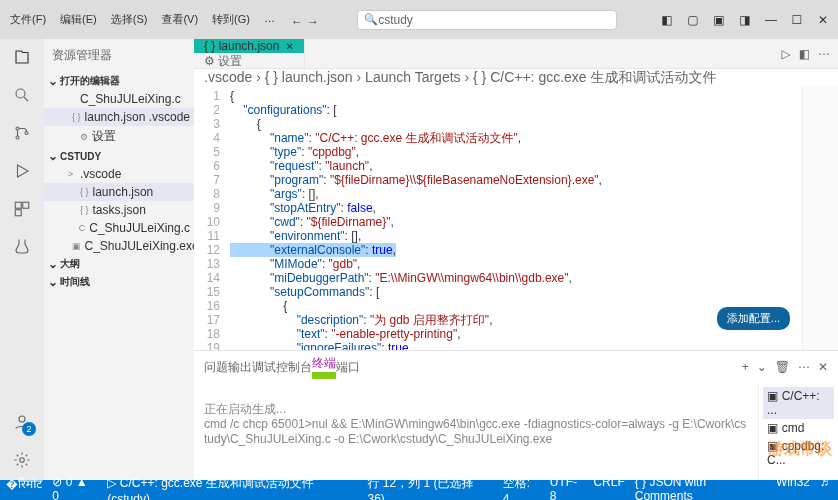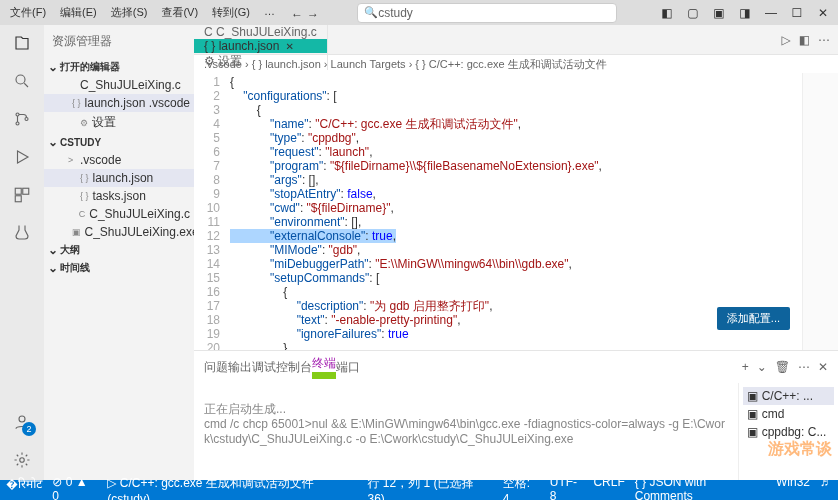--- a/index.html
+++ b/index.html
@@ -1,17 +1,17 @@
 <!DOCTYPE html>
 <html><head>
 <meta charset="utf-8">
 <style>
 *{margin:0;padding:0;box-sizing:border-box;font-family:"Segoe UI",Arial,sans-serif;font-size:12px}
 body{width:838px;height:500px;background:#fff;display:flex;flex-direction:column;overflow:hidden;color:#333}
-.titlebar{height:25px;background:#ddd;display:flex;align-items:center;padding:0 4px;gap:2px}
+.titlebar{height:39px;background:#ddd;display:flex;align-items:center;padding:0 4px;gap:2px}
 .titlebar .menu{display:flex;gap:2px}
 .titlebar .menu span{padding:3px 6px;font-size:11px;cursor:pointer}
 .titlebar .nav{display:flex;gap:4px;margin-left:8px}
 .titlebar .search{flex:1;display:flex;justify-content:center}
 .titlebar .search-box{width:260px;height:20px;background:#fff;border:1px solid #ccc;border-radius:4px;display:flex;align-items:center;padding:0 6px;font-size:11px;color:#666}
 .titlebar .wincontrols{display:flex;gap:4px;margin-left:auto}
 .titlebar .wincontrols span{width:22px;text-align:center;cursor:pointer}
 .main{flex:1;display:flex;overflow:hidden}
 .activity{width:44px;background:#eaeaea;display:flex;flex-direction:column;align-items:center;padding-top:6px;gap:14px}
 .activity .icon{width:24px;height:24px;display:flex;align-items:center;justify-content:center;color:#666;cursor:pointer;position:relative}
@@ -23,41 +23,41 @@
 .sidebar .section{padding:2px 4px;font-weight:bold;font-size:10px;display:flex;align-items:center;gap:2px}
 .sidebar .item{padding:2px 4px 2px 24px;display:flex;align-items:center;gap:4px;cursor:pointer;white-space:nowrap;overflow:hidden}
 .sidebar .item.selected{background:#e4e6f1}
 .sidebar .item .ci{width:8px;font-size:9px;color:#888}
 .editor-area{flex:1;display:flex;flex-direction:column;overflow:hidden}
 .tabs{height:30px;background:#f3f3f3;display:flex;align-items:stretch;border-bottom:1px solid #e5e5e5}
 .tab{padding:0 10px;display:flex;align-items:center;gap:6px;font-size:11px;color:#666;cursor:pointer;border-right:1px solid #e5e5e5}
 .tab.active{background:#14b8a6;color:#333}
 .tab .close{font-size:10px}
 .tabs .actions{margin-left:auto;display:flex;gap:8px;padding:0 8px;align-items:center;color:#666}
-.breadcrumb{height:18px;font-size:11px;color:#666;padding:0 10px;display:flex;align-items:center;gap:4px;white-space:nowrap;overflow:hidden}
+.breadcrumb{height:18px;font-size:14px;color:#666;padding:0 10px;display:flex;align-items:center;gap:4px;white-space:nowrap;overflow:hidden}
 .code-wrapper{flex:1;display:flex;overflow:hidden;position:relative}
 .gutter{width:36px;background:#fff;text-align:right;padding-right:10px;color:#aaa;font-family:Consolas,monospace;font-size:12px;line-height:14px;padding-top:2px}
 .code{flex:1;font-family:Consolas,monospace;font-size:12px;line-height:14px;white-space:pre;padding-top:2px;overflow:hidden}
 .code .t-brace{color:#333}
 .code .t-key{color:#0451a5}
 .code .t-str{color:#a31515}
 .code .t-bool{color:#0000ff}
 .code .hl-line{background:#add6ff;display:inline-block}
 .minimap{width:36px;background:#fafafa;border-left:1px solid #eee}
-.btn-add{position:absolute;right:48px;bottom:20px;background:#0e639c;color:#fff;padding:4px 10px;font-size:11px;border-radius:2px;cursor:pointer}
+.btn-add{position:absolute;right:48px;bottom:20px;background:#0e639c;color:#fff;padding:4px 10px;font-size:11px;border-radius:10px;cursor:pointer}
 .panel{height:130px;border-top:1px solid #e5e5e5;display:flex;flex-direction:column}
 .panel-tabs{display:flex;gap:0;padding:4px 10px;font-size:11px;color:#666;align-items:center}
 .panel-tabs .pt{cursor:pointer}
 .panel-tabs .pt.active{color:#a21caf;border-bottom:7px solid #84cc16}
 .panel-tabs .pactions{margin-left:auto;display:flex;gap:8px;color:#666}
 .panel-body{flex:1;display:flex;overflow:hidden}
 .terminal{flex:1;padding:4px 10px;font-family:Consolas,monospace;font-size:11px;color:#333;overflow:hidden;position:relative}
 .terminal .line{white-space:pre-wrap;word-break:break-all;line-height:15px}
 .terminal .muted{color:#888}
-.term-side{width:100px;border-left:1px solid #eee;padding:4px;font-size:11px}
+.term-side{width:80px;border-left:1px solid #eee;padding:4px;font-size:11px}
 .term-side .ts-item{padding:2px 4px;display:flex;align-items:center;gap:4px}
 .term-side .ts-item.active{background:#e4e6f1}
 .statusbar{height:20px;background:#0078d4;color:#fff;display:flex;align-items:center;font-size:11px;padding:0 6px;gap:10px}
 .statusbar .sb-right{margin-left:auto;display:flex;gap:10px}
 .statusbar .sb-item{cursor:pointer}
 .watermark{position:absolute;right:6px;bottom:40px;font-size:16px;color:rgba(255,140,40,.6);font-weight:bold;pointer-events:none}
 svg{width:18px;height:18px;stroke:currentColor;fill:none;stroke-width:1.5}
 </style>
 </head>
 <body>
@@ -188,23 +188,20 @@
           <span>C_ShuJULeiXing.exe</span>
         </div>
         <div class="section"><span>⌄</span> 大纲</div>
         <div class="section"><span>⌄</span> 时间线</div>
       </div>
   </div>
 
   <div class="editor-area">
     <div class="tabs">
       <div id="tabs-c">
-          <div class="tab">
-            <span>C C_ShuJULeiXing.c</span>
-          </div>
           <div class="tab active">
             <span>{ } launch.json</span>
             <span class="close">✕</span>
           </div>
           <div class="tab">
             <span>⚙ 设置</span>
           </div>
         </div>
       <div class="actions">
         <span>▷</span>

